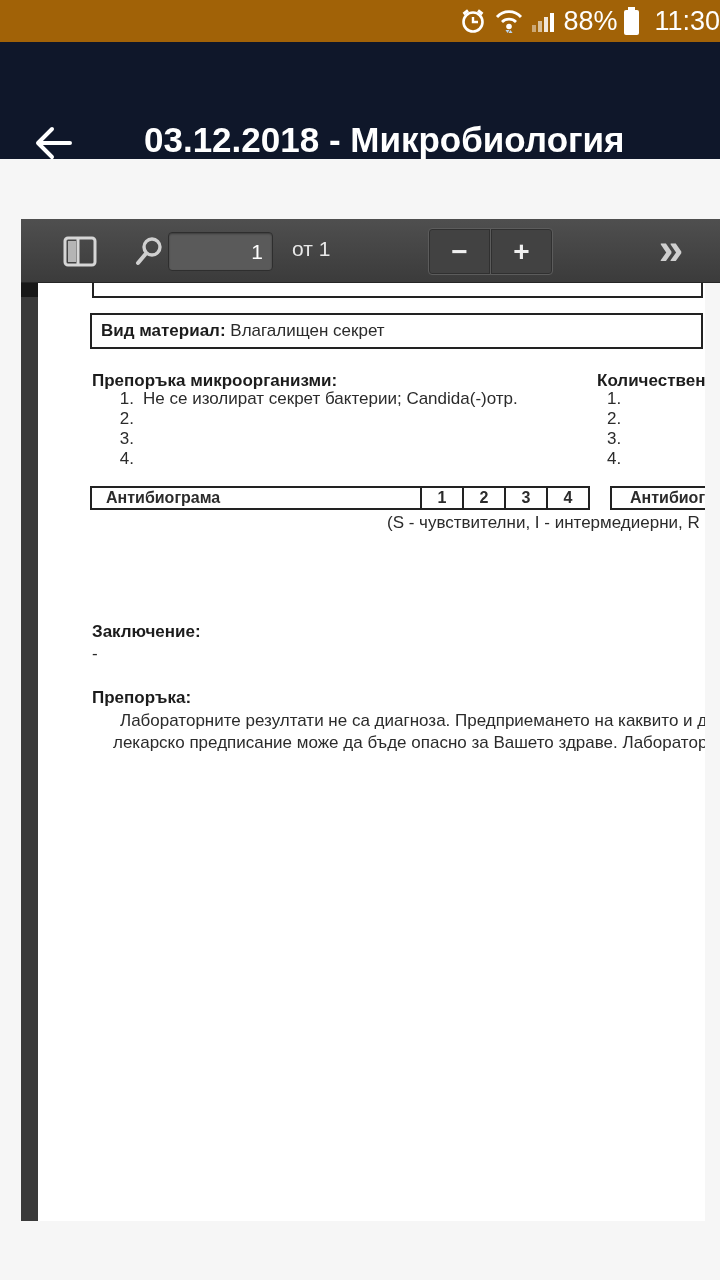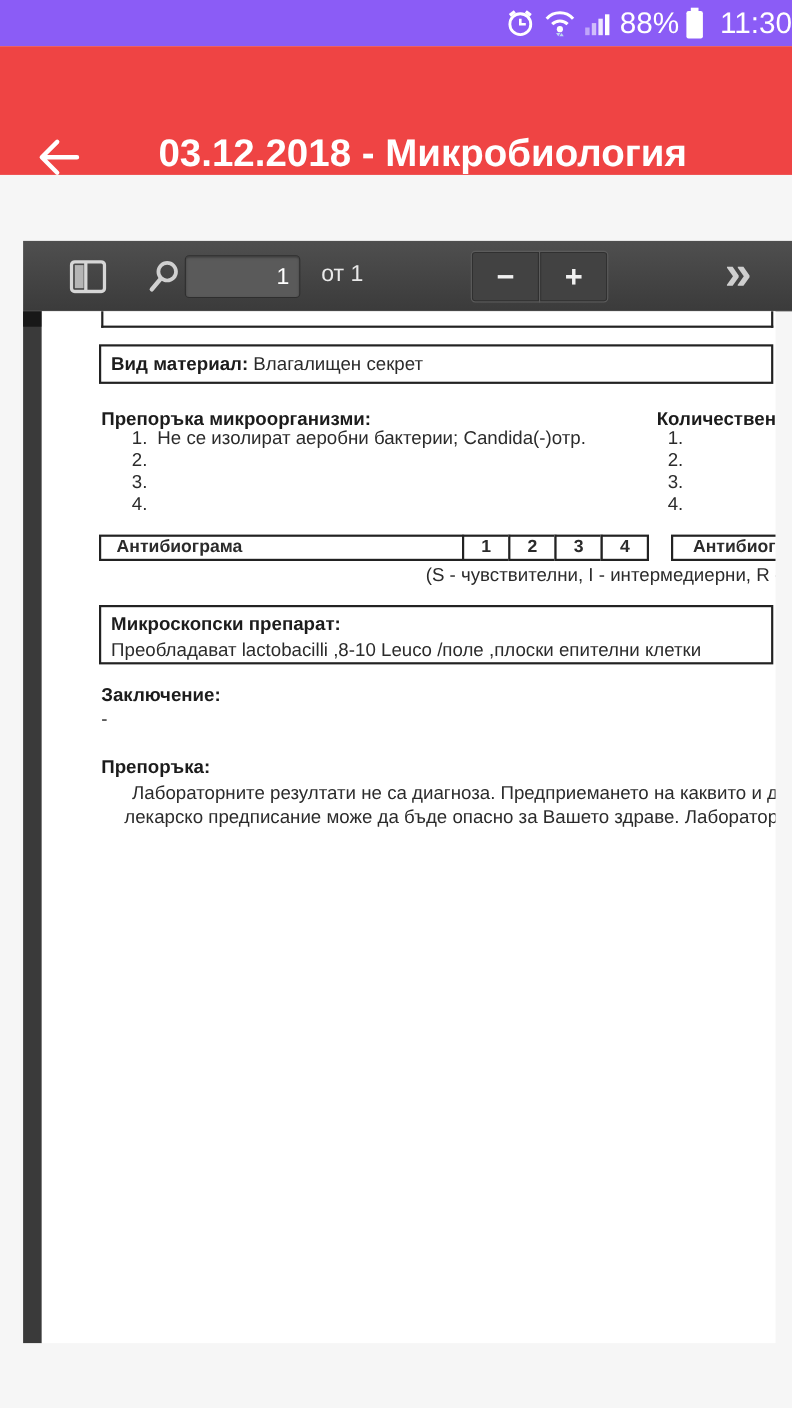--- a/index.html
+++ b/index.html
@@ -6,30 +6,30 @@
   html,body { width:720px; height:1280px; }
   body {
     font-family:"Liberation Sans", sans-serif;
     background:#f6f6f6;
     position:relative;
     overflow:hidden;
   }
   
   .status-bar {
     position:absolute; left:0; top:0; width:720px; height:42px;
-    background:#8b5cf6; color:#fff;
+    background:#a16207; color:#fff;
     display:flex; align-items:center; justify-content:flex-end;
   }
   .status-bar .txt { font-size:27px; font-weight:400; letter-spacing:0; }
   .sb-item { display:flex; align-items:center; margin-right:6px; }
   .status-bar .time { margin-left:8px; }
   
   .app-bar {
     position:absolute; left:0; top:42px; width:720px; height:117px;
-    background:#ef4444; color:#fff;
+    background:#0f172a; color:#fff;
   }
   .back-btn { position:absolute; left:30px; top:78px; width:46px; height:46px; cursor:pointer; }
   .app-title {
     position:absolute; left:144px; top:78px; width:560px;
     font-size:35px; font-weight:700; color:#fff; white-space:nowrap;
   }
   
   .pdf-toolbar {
     position:absolute; left:21px; top:219px; width:699px; height:64px;
     background:linear-gradient(#4f4f4f,#3b3b3b);
@@ -180,21 +180,21 @@
     <div class="field-box">
       <b>Вид материал:</b>
       <span> </span>
       <span>Влагалищен секрет</span>
     </div>
 
     <div class="abs bold" style="left:54px; top:88px;">Препоръка микроорганизми:</div>
 
     <div class="list-row" style="left:72px; top:106px;">
       <span class="num">1.</span>
-      <span>Не се изолират аеробни бактерии; Candida(-)отр.</span>
+      <span>Не се изолират секрет бактерии; Candida(-)отр.</span>
     </div>
     <div class="list-row" style="left:72px; top:126px;">
       <span class="num">2.</span>
       <span></span>
     </div>
     <div class="list-row" style="left:72px; top:146px;">
       <span class="num">3.</span>
       <span></span>
     </div>
     <div class="list-row" style="left:72px; top:166px;">
@@ -212,24 +212,20 @@
       <div class="abg-cell hdr">Антибиограма</div>
       <div class="abg-cell n">1</div>
       <div class="abg-cell n">2</div>
       <div class="abg-cell n">3</div>
       <div class="abg-cell n">4</div>
     </div>
     <div class="abg-table2">Антибиограма</div>
 
     <div class="abs" style="left:349px; top:230px;">(S - чувствителни, I - интермедиерни, R - резистентни)</div>
 
-    <div class="micro-box">
-      <div class="bold">Микроскопски препарат:</div>
-      <div>Преобладават lactobacilli ,8-10 Leuco /поле ,плоски епителни клетки</div>
-    </div>
 
     <div class="abs bold" style="left:54px; top:339px;">Заключение:</div>
     <div class="abs" style="left:54px; top:361px;">-</div>
 
     <div class="abs bold" style="left:54px; top:405px;">Препоръка:</div>
     <div class="abs" style="left:82px; top:428px;">Лабораторните резултати не са диагноза. Предприемането на каквито и да би</div>
     <div class="abs" style="left:75px; top:450px;">лекарско предписание може да бъде опасно за Вашето здраве. Лабораторията</div>
 
   </div>
 </div>

